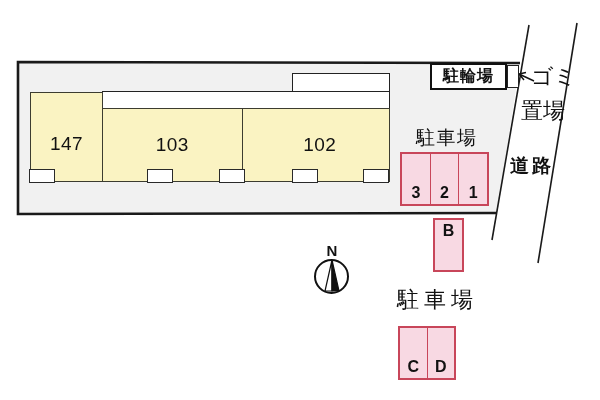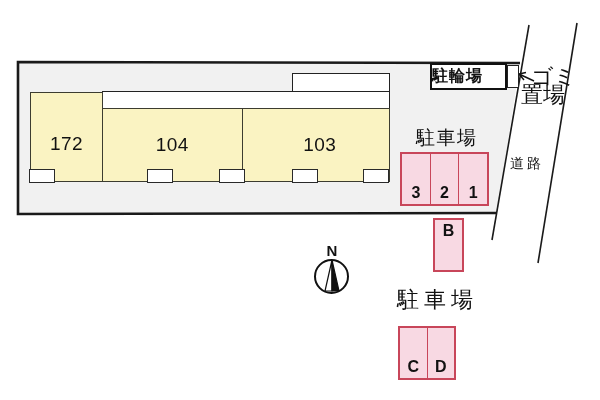--- a/index.html
+++ b/index.html
@@ -34,29 +34,29 @@
   .pk .cell{
     flex:1;display:flex;justify-content:center;align-items:flex-end;
     font-size:16px;font-weight:bold;padding-bottom:2px;
   }
   .pk .cell + .cell{border-left:1.6px solid var(--accent-red,#c8465a);}
   .pk.top-label .cell{align-items:flex-start;padding-top:2px;}
   
   .jp-label{white-space:nowrap;line-height:1.05;}
   .lbl-bicycle{
     background:#ffffff;border:2.2px solid #111111;
-    display:flex;align-items:center;justify-content:flex-start;
+    display:flex;align-items:center;justify-content:center;
     font-size:16px;font-weight:600;letter-spacing:1px;
   }
   .lbl-parking-a{font-size:19px;letter-spacing:1.5px;font-weight:500;}
   .lbl-parking-b{font-size:22px;letter-spacing:5px;font-weight:500;}
-  .lbl-road{font-size:14px;letter-spacing:3px;font-weight:400;}
+  .lbl-road{font-size:19px;letter-spacing:3px;font-weight:700;}
   .lbl-garbage{font-size:22px;line-height:18px;font-weight:500;}
   .lbl-garbage .l1{display:block;margin-left:10px;}
-  .lbl-garbage .l2{display:block;}
+  .lbl-garbage .l2{display:block;margin-top:16px;}
   .compass-n{font-size:15px;font-weight:bold;text-align:center;width:22px;}
 </style>
 </head>
 <body>
 
 <div id="canvas">
 
   <svg width="600" height="400" viewBox="0 0 600 400">
 
     <polygon points="18,62 520,63 497,213 18,214" style="fill:var(--lot-gray,#f1f1f1);stroke:none"></polygon>
@@ -71,29 +71,29 @@
       <circle cx="331.5" cy="276.5" r="16.5" style="fill:#ffffff;stroke:#111;stroke-width:2"></circle>
       <polygon points="332,260 325,291 332,291" style="fill:#ffffff;stroke:#111;stroke-width:1.2"></polygon>
       <polygon points="332,260 339,291 332,291" style="fill:#111;stroke:#111;stroke-width:1.2"></polygon>
     </g>
   </svg>
 
   <div class="abs white-box" style="left:292px;top:73px;width:98px;height:19px;"></div>
   <div class="abs white-box" style="left:102px;top:91px;width:288px;height:18px;"></div>
 
   <div class="abs room" style="left:30px;top:92px;width:73px;height:90px;padding-top:14px;">
-    <span>172</span>
+    <span>147</span>
   </div>
 
   <div class="abs rooms-row" style="left:102px;top:108px;width:288px;height:74px;">
     <div class="cell">
-      <span>104</span>
+      <span>103</span>
     </div>
     <div class="cell">
-      <span>103</span>
+      <span>102</span>
     </div>
   </div>
 
   <div class="abs entrance" style="left:29px;top:169px;width:26px;height:14px;"></div>
   <div class="abs entrance" style="left:147px;top:169px;width:26px;height:14px;"></div>
   <div class="abs entrance" style="left:219px;top:169px;width:26px;height:14px;"></div>
   <div class="abs entrance" style="left:292px;top:169px;width:26px;height:14px;"></div>
   <div class="abs entrance" style="left:363px;top:169px;width:26px;height:14px;"></div>
 
   <div class="abs lbl-bicycle" style="left:430px;top:63px;width:77px;height:27px;">

